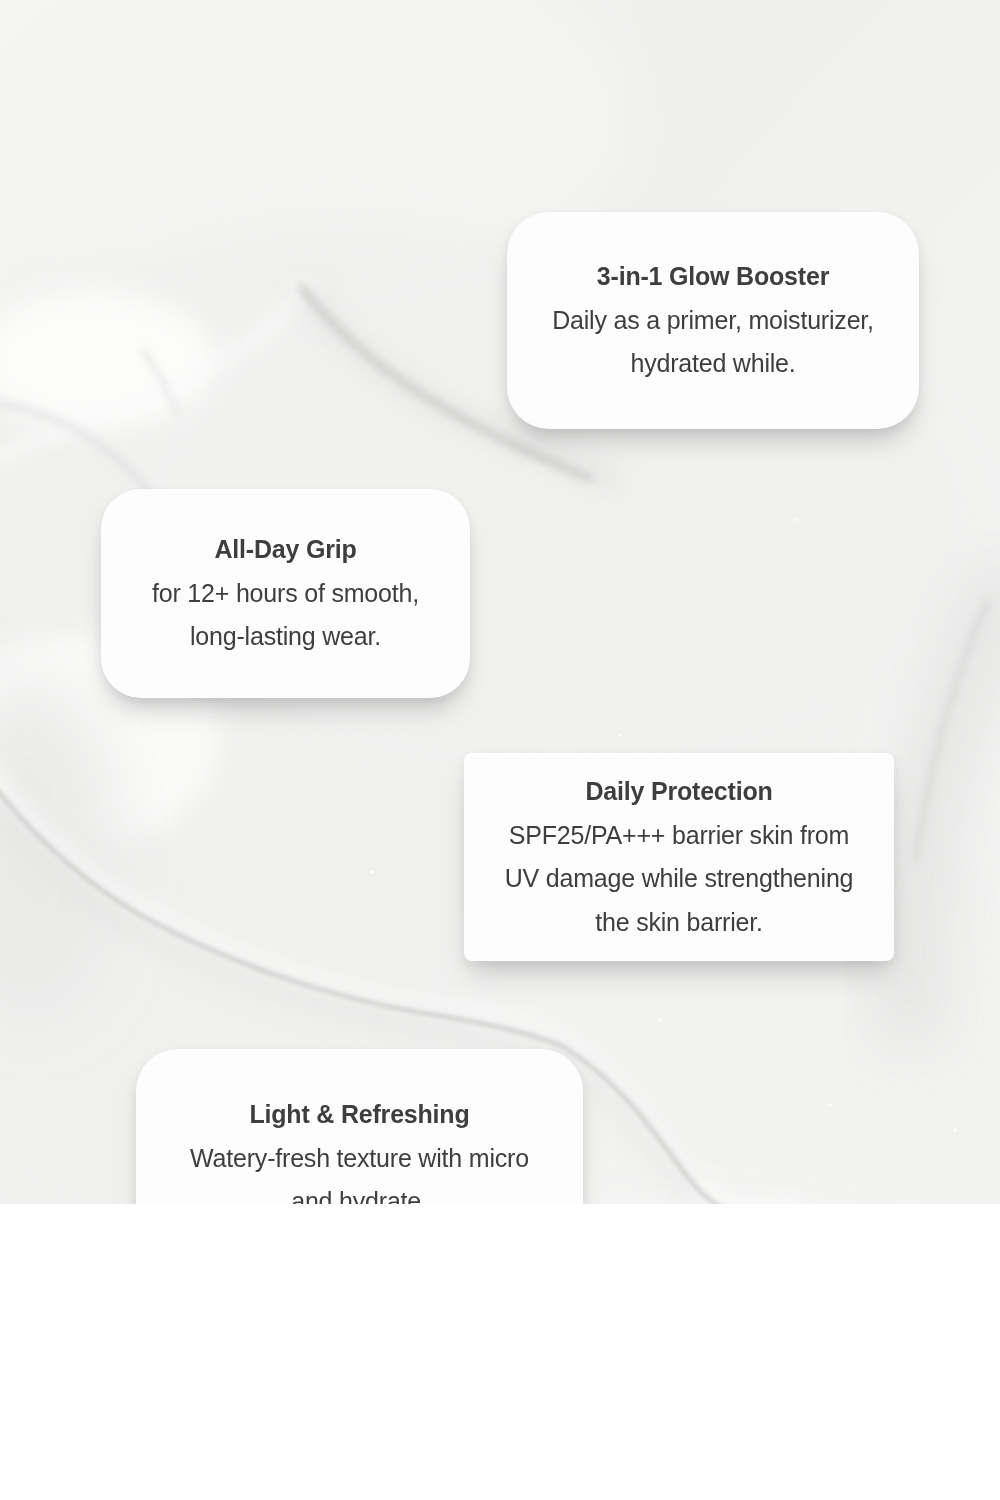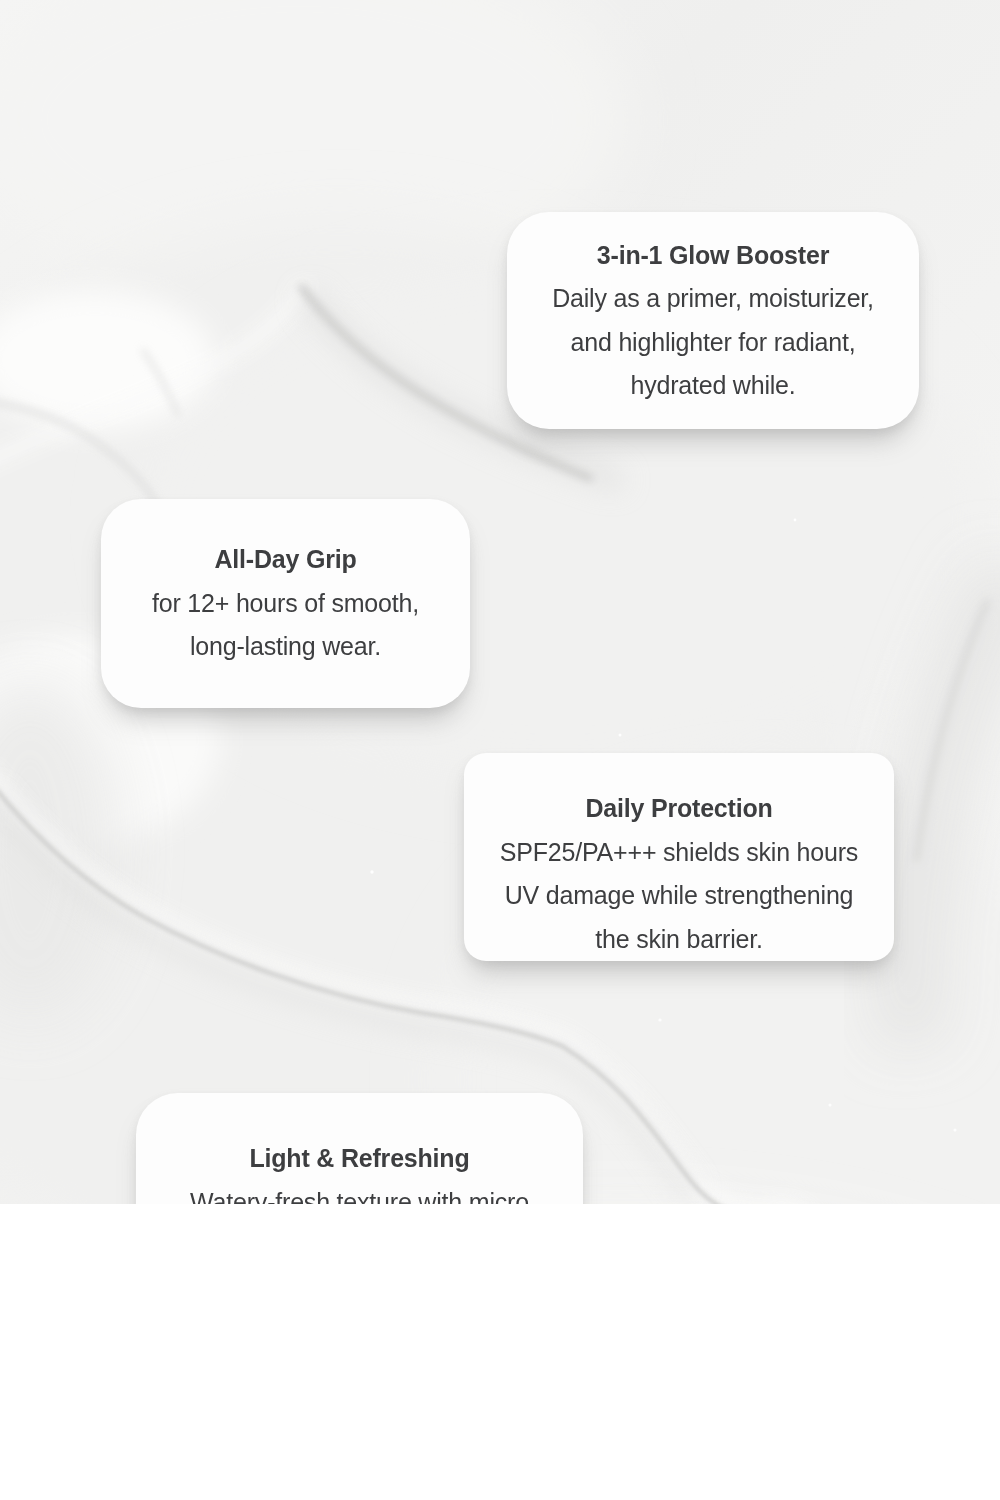--- a/index.html
+++ b/index.html
@@ -40,23 +40,23 @@
     letter-spacing: -0.2px;
     white-space: nowrap;
   }
   .card .title {
     font-weight: 700;
   }
   .card .line {
     font-weight: 400;
   }
   .card-1 { left: 507px; top: 212px; width: 412px; height: 217px; }
-  .card-2 { left: 101px; top: 499px; width: 369px; height: 209px; border-radius: 40px; }
-  .card-3 { left: 464px; top: 753px; width: 430px; height: 208px; border-radius: 22px; justify-content: flex-end; }
-  .card-4 { left: 136px; top: 1049px; width: 447px; height: 219px; margin-top: 44px; }
+  .card-2 { left: 101px; top: 489px; width: 369px; height: 209px; border-radius: 40px; }
+  .card-3 { left: 464px; top: 753px; width: 430px; height: 208px; border-radius: 8px; }
+  .card-4 { left: 136px; top: 1049px; width: 447px; height: 219px; }
 </style>
 </head>
 <body>
 
 <div class="scene">
 
   <svg class="bg-svg" viewBox="0 0 1000 1500" aria-hidden="true">
     <defs>
       <linearGradient id="base" x1="0" y1="0" x2="0.7" y2="1">
         <stop offset="0" stop-color="#f5f5f4"></stop>
@@ -121,33 +121,32 @@
       <circle cx="795" cy="520" r="1.4"></circle>
       <circle cx="150" cy="1120" r="1.4"></circle>
       <circle cx="955" cy="1130" r="1.5"></circle>
       <circle cx="525" cy="1185" r="1.4"></circle>
     </g>
   </svg>
 
   <div class="card card-1">
     <div class="title">3-in-1 Glow Booster</div>
     <div class="line">Daily as a primer, moisturizer,</div>
-    <div class="line">and highlighter for radiant,</div>
     <div class="line">hydrated while.</div>
   </div>
 
   <div class="card card-2">
     <div class="title">All-Day Grip</div>
     <div class="line">for 12+ hours of smooth,</div>
     <div class="line">long-lasting wear.</div>
   </div>
 
   <div class="card card-3">
     <div class="title">Daily Protection</div>
-    <div class="line">SPF25/PA+++ shields skin hours</div>
+    <div class="line">SPF25/PA+++ barrier skin from</div>
     <div class="line">UV damage while strengthening</div>
     <div class="line">the skin barrier.</div>
   </div>
 
   <div class="card card-4">
     <div class="title">Light &amp; Refreshing</div>
     <div class="line">Watery-fresh texture with micro</div>
     <div class="line">and hydrate.</div>
   </div>
 

